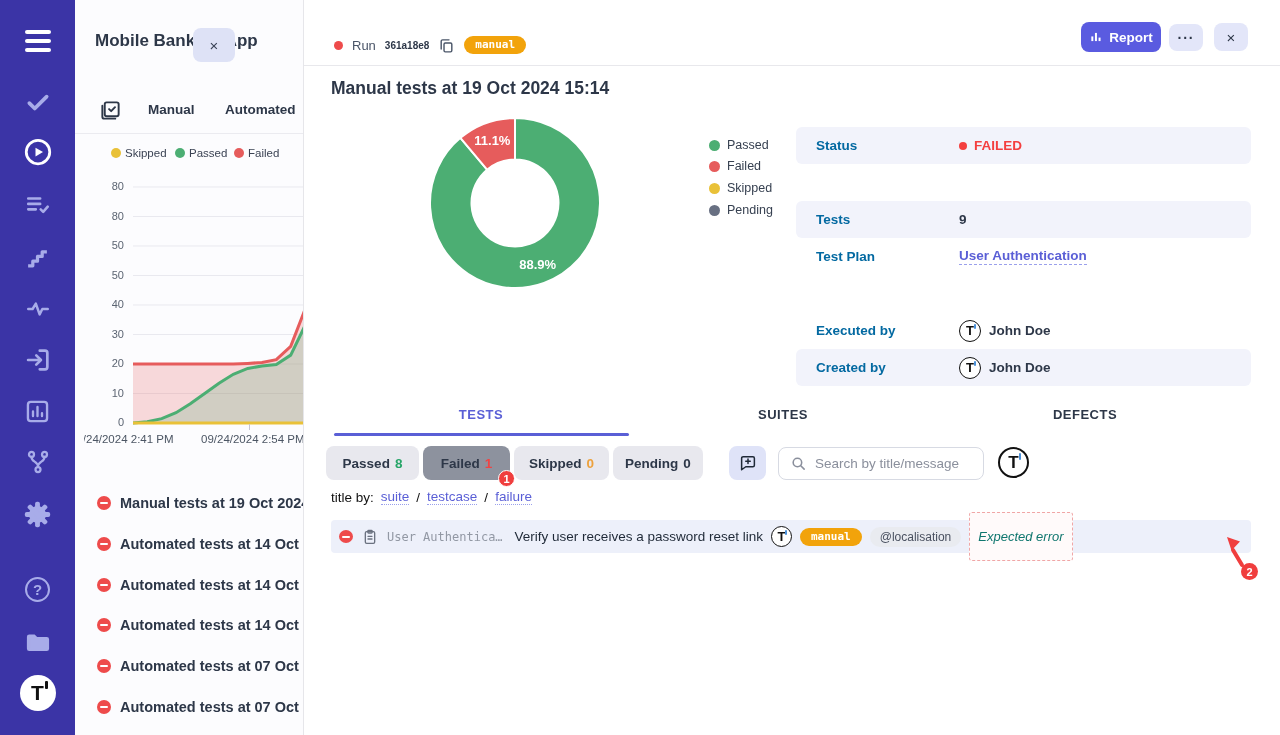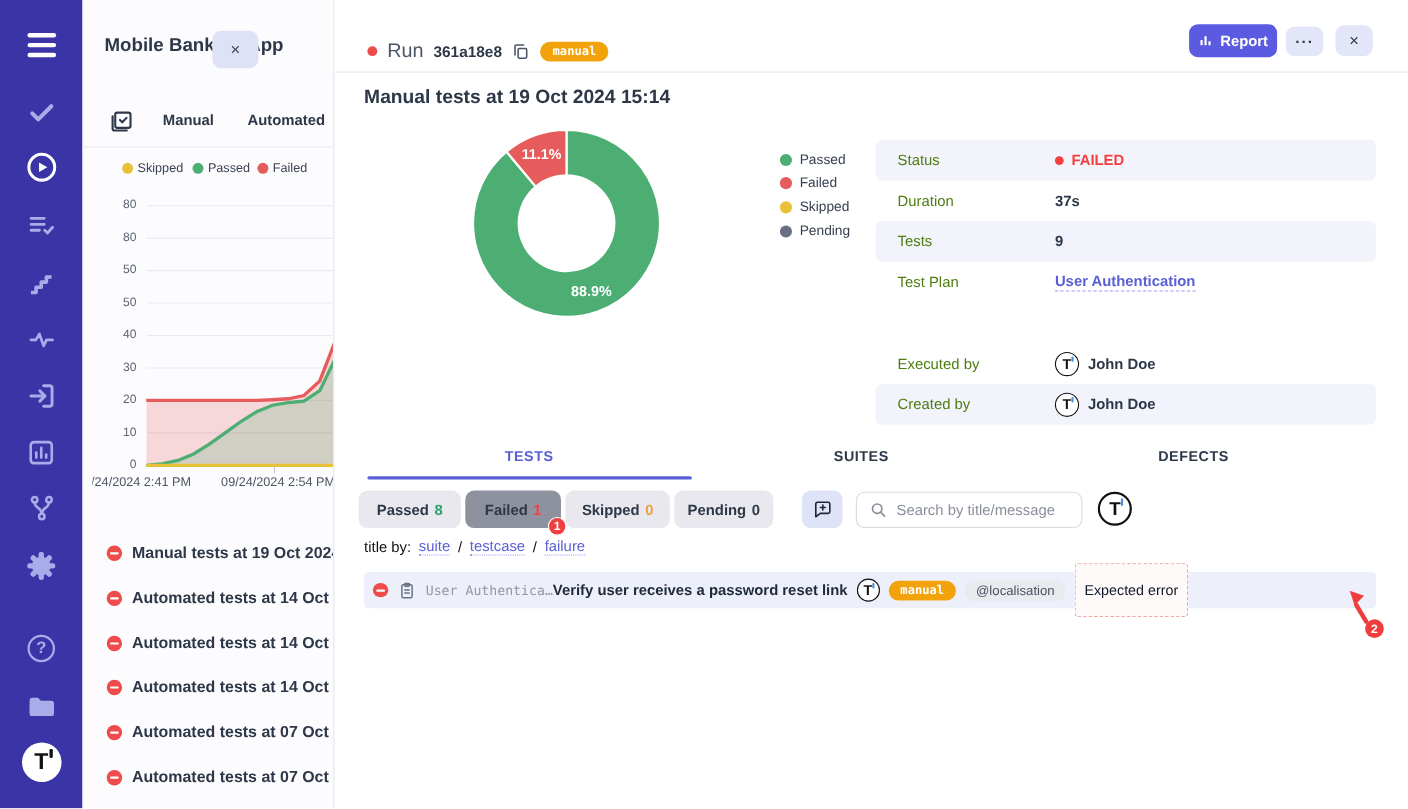--- a/index.html
+++ b/index.html
@@ -37,22 +37,22 @@
               padding-left:22px; cursor:pointer; white-space:nowrap; overflow:hidden;
               font-size:14.5px; font-weight:600; color:#2d3748; }
   .minus-ico { flex:0 0 14px; width:14px; height:14px; border-radius:50%; background:#ee4b4b; position:relative; }
   .minus-ico::after { content:""; position:absolute; left:3px; top:6px; width:8px; height:2.4px; background:#fff; border-radius:1px; }
 
   
   #main { position:absolute; left:303px; top:0; width:977px; height:735px; background:#fff; border-left:1px solid #e6e6ea; }
   #topbar { position:absolute; left:0; top:0; width:977px; height:66px; border-bottom:1px solid #e8e8ec; background:#fff; }
   .reddot { width:9px; height:9px; background:#ee4b4b; border-radius:50%; }
   #run-info { position:absolute; left:30px; top:36px; display:flex; align-items:center; gap:9px; }
-  #run-label { font-size:18px; color:#4a5568; }
-  #run-id { font-size:14px; font-weight:bold; color:#2d3748; }
+  #run-label { font-size:13px; color:#4a5568; }
+  #run-id { font-size:10px; font-weight:bold; color:#2d3748; }
   #copy-btn { background:none; border:none; color:#4a5568; cursor:pointer; display:flex; padding:0; }
   .badge-manual { background:#f2a30b; color:#fff; font-family:"DejaVu Sans Mono", monospace; font-size:11px;
                   font-weight:bold; border-radius:10px; padding:3px 11px; line-height:12px; }
   #report-btn { position:absolute; left:777px; top:22px; width:80px; height:30px; background:#5a5be0; color:#fff;
                 border:none; border-radius:8px; font-size:13.5px; font-weight:bold; cursor:pointer;
                 display:flex; align-items:center; justify-content:center; gap:6px; font-family:inherit; }
   #more-btn { position:absolute; left:865px; top:24px; width:34px; height:27px; background:#e3e6f9; border:none;
               border-radius:8px; font-size:14px; font-weight:bold; color:#2d3748; cursor:pointer; letter-spacing:1px; }
   #main-close-btn { position:absolute; left:910px; top:23px; width:34px; height:28px; background:#e3e6f9; border:none;
               border-radius:8px; font-size:15px; color:#2d3748; cursor:pointer; }
@@ -60,21 +60,21 @@
 
   #donut-svg { position:absolute; left:125px; top:117px; }
   #donut-svg text { font-family:"Liberation Sans", sans-serif; }
   .dleg { position:absolute; left:405px; display:flex; align-items:center; gap:7px; font-size:12.5px; color:#374151;
           font-weight:500; cursor:pointer; }
   .dleg .dot { width:11px; height:11px; border-radius:50%; }
 
   
   .drow { position:absolute; left:492px; width:455px; height:37px; display:flex; align-items:center; }
   .drow.alt { background:#f2f3fb; border-radius:6px; }
-  .dlabel { position:absolute; left:20px; font-size:13.5px; font-weight:400; color:#4d7c0f; }
+  .dlabel { position:absolute; left:20px; font-size:13.5px; font-weight:700; color:#0369a1; }
   .dvalue { position:absolute; left:163px; font-size:13.5px; font-weight:600; color:#2d3748; display:flex; align-items:center; gap:8px; }
   .status-failed { color:#f43f3f; font-weight:bold; display:flex; align-items:center; gap:7px; }
   .status-failed .reddot { background:#f43f3f; width:8px; height:8px; }
   .dlink { color:#5a5fd6; border-bottom:1px dashed #9aa0ec; cursor:pointer; padding-bottom:1px; }
   .tavatar { width:22px; height:22px; border-radius:50%; border:1.6px solid #111; background:#fff; position:relative;
              display:inline-flex; align-items:center; justify-content:center; font-weight:bold; font-size:13px; color:#111; }
   .tavatar i { position:absolute; right:4px; top:3px; width:2px; height:5px; background:#4a90d9; border-radius:1px; }
 
   
   .ttab { position:absolute; top:407px; width:300px; text-align:center; font-size:13px; font-weight:bold;
@@ -104,26 +104,26 @@
   #sort-row { position:absolute; left:27px; top:489px; display:flex; align-items:center; gap:7px; font-size:13.5px; color:#111; }
   .sort-link { color:#5a5fd6; border-bottom:1px dotted #9aa0ec; cursor:pointer; }
 
   
   #test-row { position:absolute; left:27px; top:520px; width:920px; height:33px; background:#edf0fa; border-radius:4px;
               display:flex; align-items:center; cursor:pointer; }
   #test-row .minus-ico { margin-left:8px; width:13px; height:13px; }
   #test-row .minus-ico::after { left:2.5px; top:5.5px; width:8px; }
   .clip-ico { margin-left:9px; color:#6b7280; display:flex; }
   #suite-name { margin-left:9px; font-family:"DejaVu Sans Mono", monospace; font-size:12px; color:#9298a4; white-space:nowrap; }
-  #test-title { font-size:13.5px; font-weight:700; color:#1f2937; white-space:nowrap; }
+  #test-title { margin-left:12px; font-size:13.5px; font-weight:400; color:#1f2937; white-space:nowrap; }
   #test-row .tavatar { margin-left:8px; width:21px; height:21px; }
   #test-row .badge-manual { margin-left:8px; }
   .tag-pill { margin-left:8px; background:#e9ebf0; color:#4a5160; font-size:12px; border-radius:10px; padding:3px 10px; cursor:pointer; }
-  .err-box { margin-left:8px; color:#0f172a; font-size:13px; border:1.5px dashed #f0a6a6; border-radius:3px;
-             padding:16px 8px; background:#fffafa; white-space:nowrap; }
+  .err-box { margin-left:8px; color:#0f766e; font-size:13px; border:1.5px dashed #f0a6a6; border-radius:3px;
+             padding:16px 8px; background:#fffafa; white-space:nowrap;font-style:italic; }
 
   
   .step-badge { position:absolute; width:17px; height:17px; background:#f03e3e; color:#fff; border-radius:50%;
                 font-size:11px; font-weight:bold; display:flex; align-items:center; justify-content:center; z-index:9; }
   #anno-arrow { position:absolute; left:919px; top:533px; z-index:9; }
 </style>
 </head>
 <body>
 
 <div id="app">
@@ -349,24 +349,20 @@
         <span>Pending</span>
       </div>
 
     <div class="drow alt" style="top:127px">
       <span class="dlabel">Status</span>
       <span class="dvalue status-failed">
           <span class="reddot"></span>
           <span>FAILED</span>
         </span>
     </div>
-    <div class="drow" style="top:164px">
-      <span class="dlabel">Duration</span>
-      <span class="dvalue">37s</span>
-    </div>
     <div class="drow alt" style="top:201px">
       <span class="dlabel">Tests</span>
       <span class="dvalue">9</span>
     </div>
     <div class="drow" style="top:238px">
       <span class="dlabel">Test Plan</span>
       <span class="dvalue">
           <a class="dlink">User Authentication</a>
         </span>
     </div>

